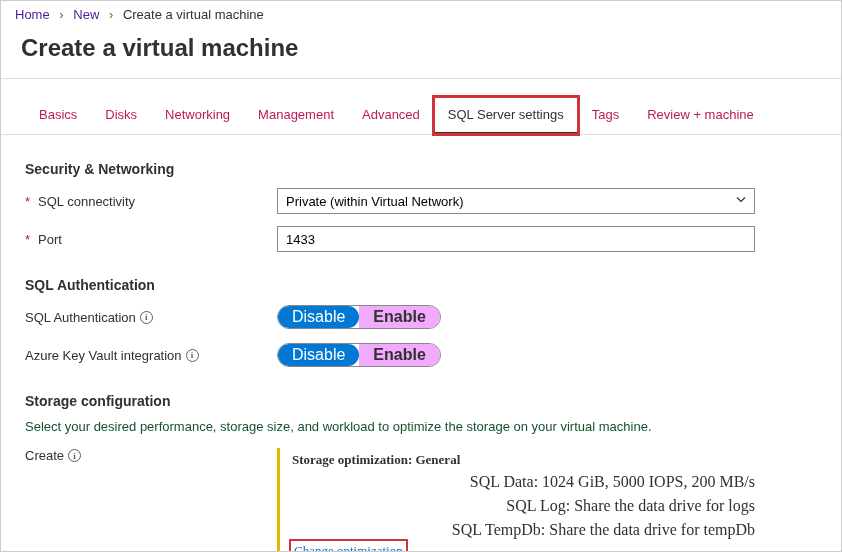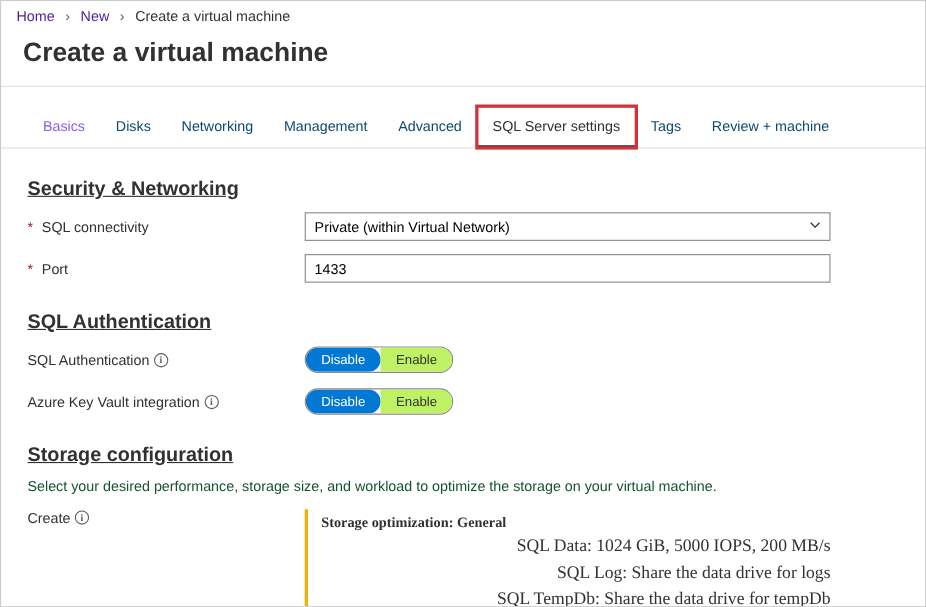--- a/index.html
+++ b/index.html
@@ -4,38 +4,38 @@
 <style>
 * { box-sizing: border-box; margin: 0; padding: 0; }
 body { font-family: "Segoe UI", Arial, sans-serif; font-size: 13px; color: #323130; background: #fff; width: 842px; height: 552px; border: 1px solid #ccc; overflow: hidden; }
 .breadcrumbs { padding: 6px 14px; font-size: 13px; }
 .breadcrumbs a { color: #4c1d95; text-decoration: none; }
 .breadcrumbs .sep { color: #605e5c; margin: 0 6px; }
 .breadcrumbs .current { color: #323130; }
 .page-title { font-size: 24px; font-weight: 600; padding: 6px 20px 16px; }
 .section-line { border-bottom: 1px solid #e1dfdd; }
 .tabs { display: flex; gap: 0; padding: 0 24px; border-bottom: 1px solid #e1dfdd; margin-top: 18px; }
-.tab { padding: 10px 14px; color: #0c4a6e; cursor: pointer; font-size: 13px; border-bottom: 2px solid transparent; }
-.tab.first { color: #8b5cf6; }
+.tab { padding: 10px 14px; color: #be185d; cursor: pointer; font-size: 13px; border-bottom: 2px solid transparent; }
+.tab.first { color: #be185d; }
 .tab.active { border-bottom: 2px solid #323130; color: #323130; }
 .tab.highlight { outline: 3px solid #d13438; outline-offset: -1px; }
 .content { padding: 18px 24px; }
-.section-h { font-weight: 600; font-size: 18px; margin-bottom: 10px; margin-top: 8px; text-decoration: underline; }
+.section-h { font-weight: 600; font-size: 14px; margin-bottom: 10px; margin-top: 8px; }
 .row { display: flex; align-items: center; margin-bottom: 10px; min-height: 28px; }
 .label-col { width: 252px; display: flex; align-items: center; gap: 4px; font-size: 13px; }
 .req { color: #a4262c; margin-right: 4px; }
 .field-col { flex: 1; max-width: 478px; }
 .select, .input { width: 100%; height: 26px; border: 1px solid #8a8886; padding: 3px 8px; font-size: 13px; font-family: inherit; background: #fff; }
 .select { appearance: none; background-image: none; position: relative; }
 .select-wrap { position: relative; }
 .select-wrap .chev { position: absolute; right: 8px; top: 50%; transform: translateY(-50%); pointer-events: none; }
 .toggle { display: inline-flex; border: 1px solid #8a8886; border-radius: 14px; overflow: hidden; height: 24px; }
-.toggle span { padding: 3px 14px; font-size: 12px; cursor: pointer; display: flex; align-items: center; }
+.toggle span { padding: 3px 14px; font-size: 16px; cursor: pointer; display: flex; align-items: center; }
 .toggle .on { background: #0078d4; color: #fff; border-radius: 12px; }
-.toggle .off { background: #bef264; color: #323130; }
+.toggle .off { background: #f0abfc; color: #323130; font-weight: bold; }
 .info-icon { display: inline-flex; width: 13px; height: 13px; border: 1px solid #605e5c; border-radius: 50%; align-items: center; justify-content: center; font-size: 9px; font-weight: bold; color: #605e5c; font-style: normal; font-family: Georgia, serif; }
 .desc { font-size: 13px; color: #14532d; margin-bottom: 14px; }
 .storage-box { border-left: 3px solid #eab308; padding: 4px 0 4px 12px; font-family: Liberation Serif, serif; }
 .storage-title { font-weight: 600; margin-bottom: 2px; }
 .storage-line { font-size: 16px; line-height: 1.5; text-align: right; }
 .link { color: #0078d4; text-decoration: none; cursor: pointer; }
 .link-highlight { outline: 2px solid #d13438; outline-offset: 1px; padding: 1px 2px; display: inline-block; }
 </style>
 </head>
 <body>

